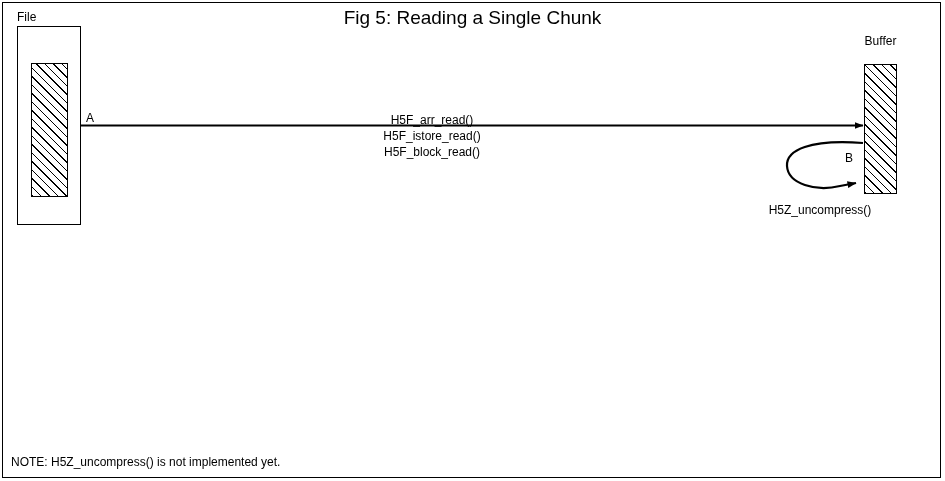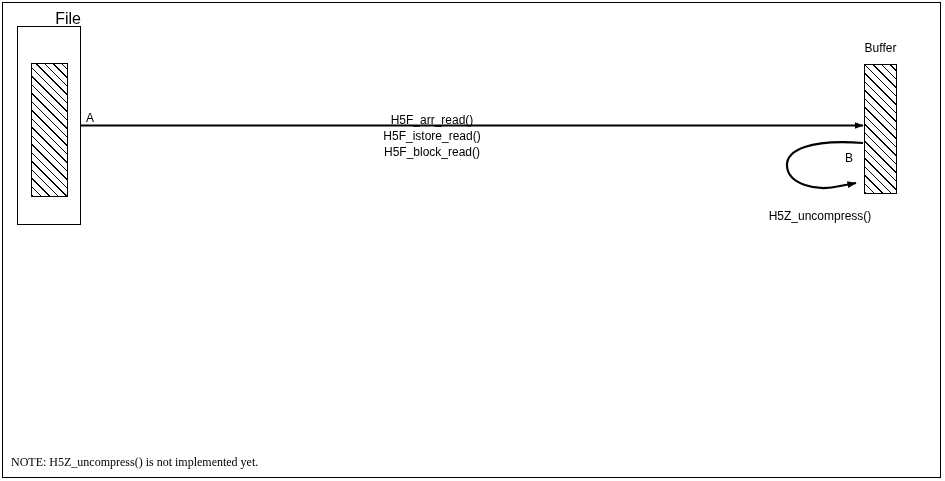--- a/index.html
+++ b/index.html
@@ -47,22 +47,22 @@
     height: 199px;
     border: 1px solid #000000;
     box-sizing: border-box;
     background: #ffffff;
   }
   .file-label {
     position: absolute;
     left: 17px;
     top: 10px;
     width: 64px;
-    text-align: right;
-    font-size: 16px;
+    text-align: left;
+    font-size: 12px;
   }
   .hatch {
     background-color: #ffffff;
     background-image: repeating-linear-gradient(
         45deg,
         #000000 0px,
         #000000 1px,
         #ffffff 1px,
         #ffffff 6px);
     border: 1px solid #000000;
@@ -79,21 +79,21 @@
   .buffer-box {
     position: absolute;
     left: 864px;
     top: 64px;
     width: 33px;
     height: 130px;
   }
   .buffer-label {
     position: absolute;
     left: 838px;
-    top: 41px;
+    top: 34px;
     width: 85px;
     text-align: center;
     font-size: 12px;
   }
   
   #wires {
     position: absolute;
     left: 0;
     top: 0;
     width: 945px;
@@ -114,42 +114,42 @@
   .call-stack div { white-space: nowrap; }
   .pt-label {
     position: absolute;
     font-size: 12px;
   }
   #label-a { left: 86px; top: 111px; }
   #label-b { left: 845px; top: 151px; }
   #uncompress-label {
     position: absolute;
     left: 700px;
-    top: 209px;
+    top: 203px;
     width: 240px;
     text-align: center;
     font-size: 12px;
     white-space: nowrap;
   }
   #footer-note {
     position: absolute;
     left: 11px;
     top: 455px;
     font-size: 12px;
     white-space: nowrap;
-    font-family: Liberation Serif, serif;
   }
 </style>
 </head>
 <body>
 
 <div id="page">
 
   <div class="page-border"></div>
 
+  <div id="figure-title">Fig 5:  Reading a Single Chunk</div>
 
   <div class="file-label">File</div>
   <div class="file-outer"></div>
   <div class="file-inner hatch"></div>
 
   <div class="buffer-label">Buffer</div>
   <div class="buffer-box hatch"></div>
 
   <svg id="wires" viewBox="0 0 945 481">
     <defs>

